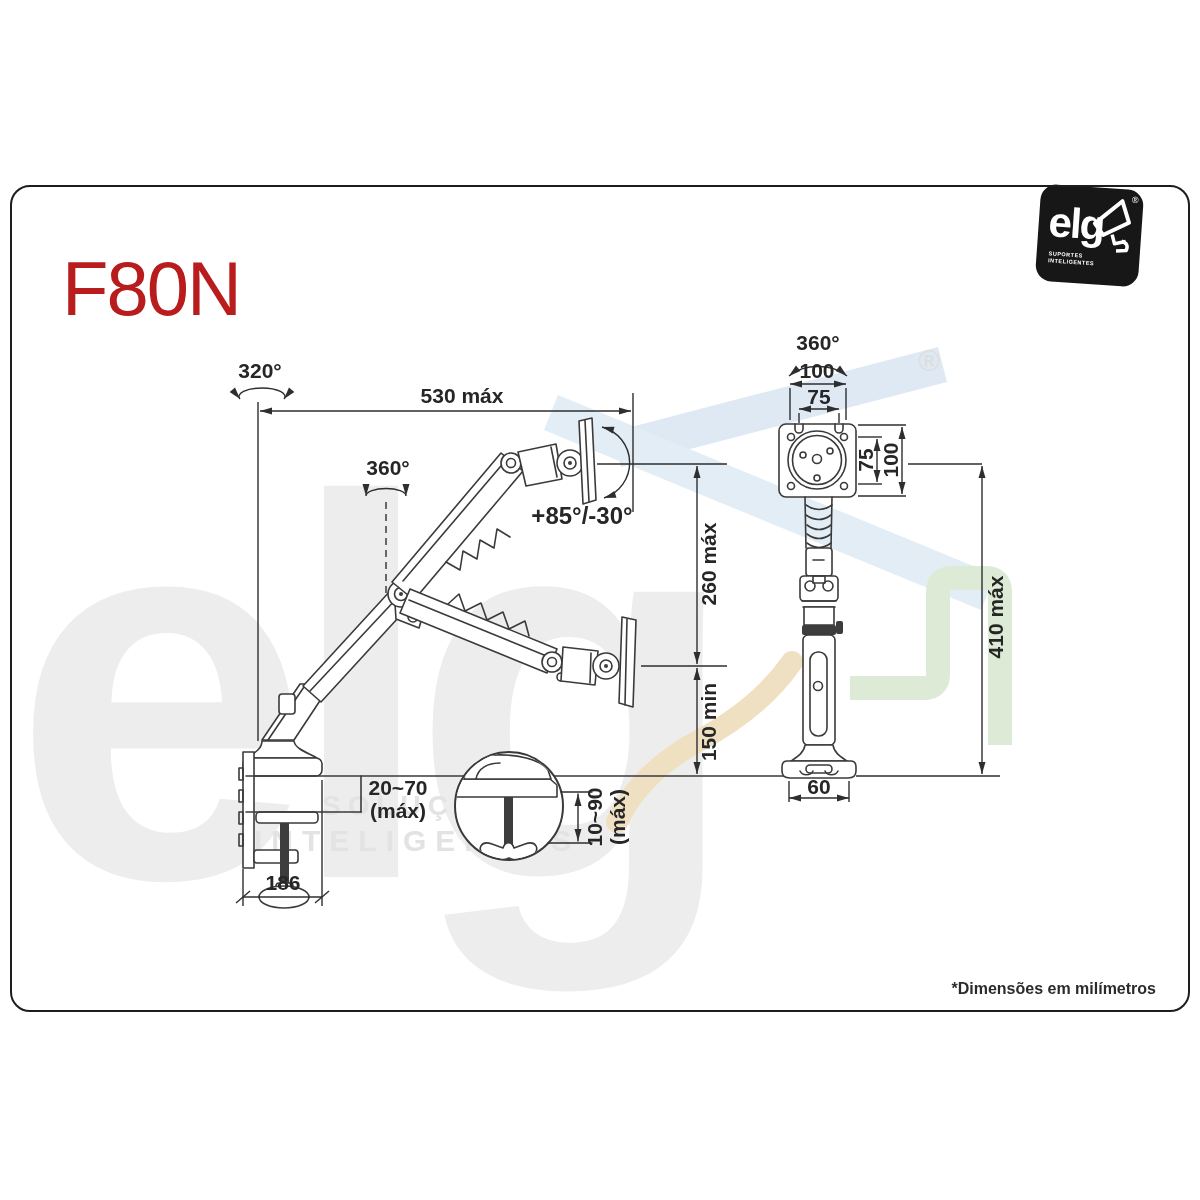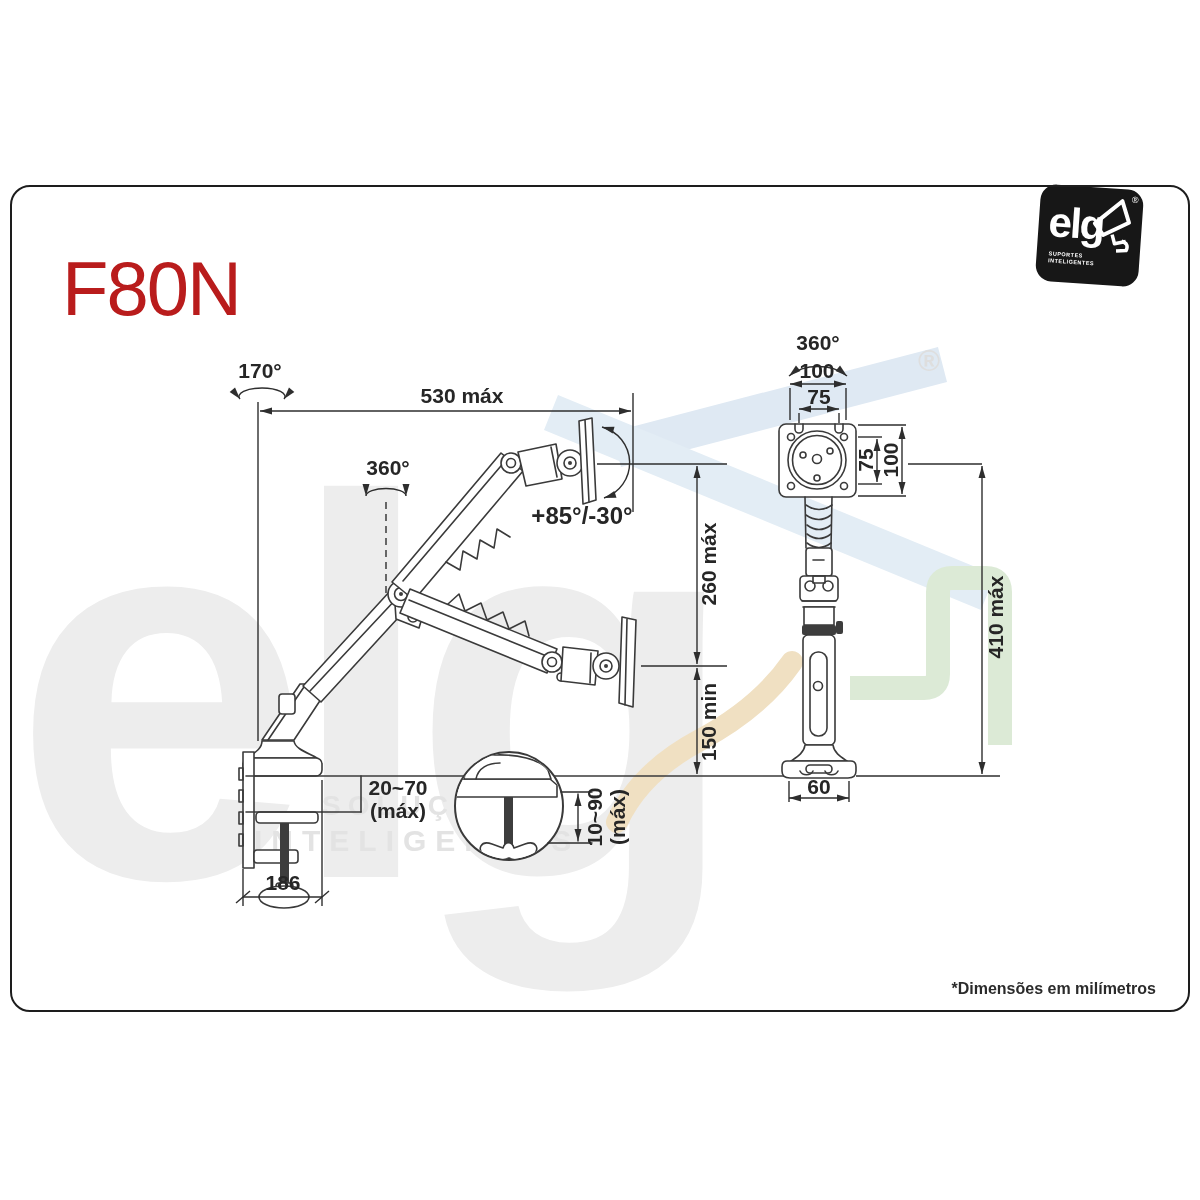--- a/index.html
+++ b/index.html
@@ -221,21 +221,21 @@
       <line x1="902" y1="427" x2="902" y2="494" marker-start="url(#arr)" marker-end="url(#arr)"></line>
       <path d="M908,464 H982"></path>
       <line x1="982" y1="466" x2="982" y2="774" marker-start="url(#arr)" marker-end="url(#arr)"></line>
       <path d="M856,776 H1000"></path>
       <path d="M789,781 V802"></path>
         <path d="M849,781 V802"></path>
       <line x1="789" y1="798" x2="849" y2="798" marker-start="url(#arr)" marker-end="url(#arr)"></line>
     </g>
   </svg>
 
-  <div class="lbl" style="left:260px;top:371px">170°</div>
+  <div class="lbl" style="left:260px;top:371px">320°</div>
   <div class="lbl" style="left:462px;top:396px">530 máx</div>
   <div class="lbl" style="left:388px;top:468px">360°</div>
   <div class="lbl" style="left:582px;top:516px;font-size:24px">+85°/-30°</div>
   <div class="lbl rot" style="left:709px;top:564px">260 máx</div>
   <div class="lbl rot" style="left:709px;top:722px">150 min</div>
   <div class="lbl" style="left:398px;top:800px">
     <div>20~70</div>
     <div>(máx)</div>
   </div>
   <div class="lbl" style="left:283px;top:883px">186</div>

